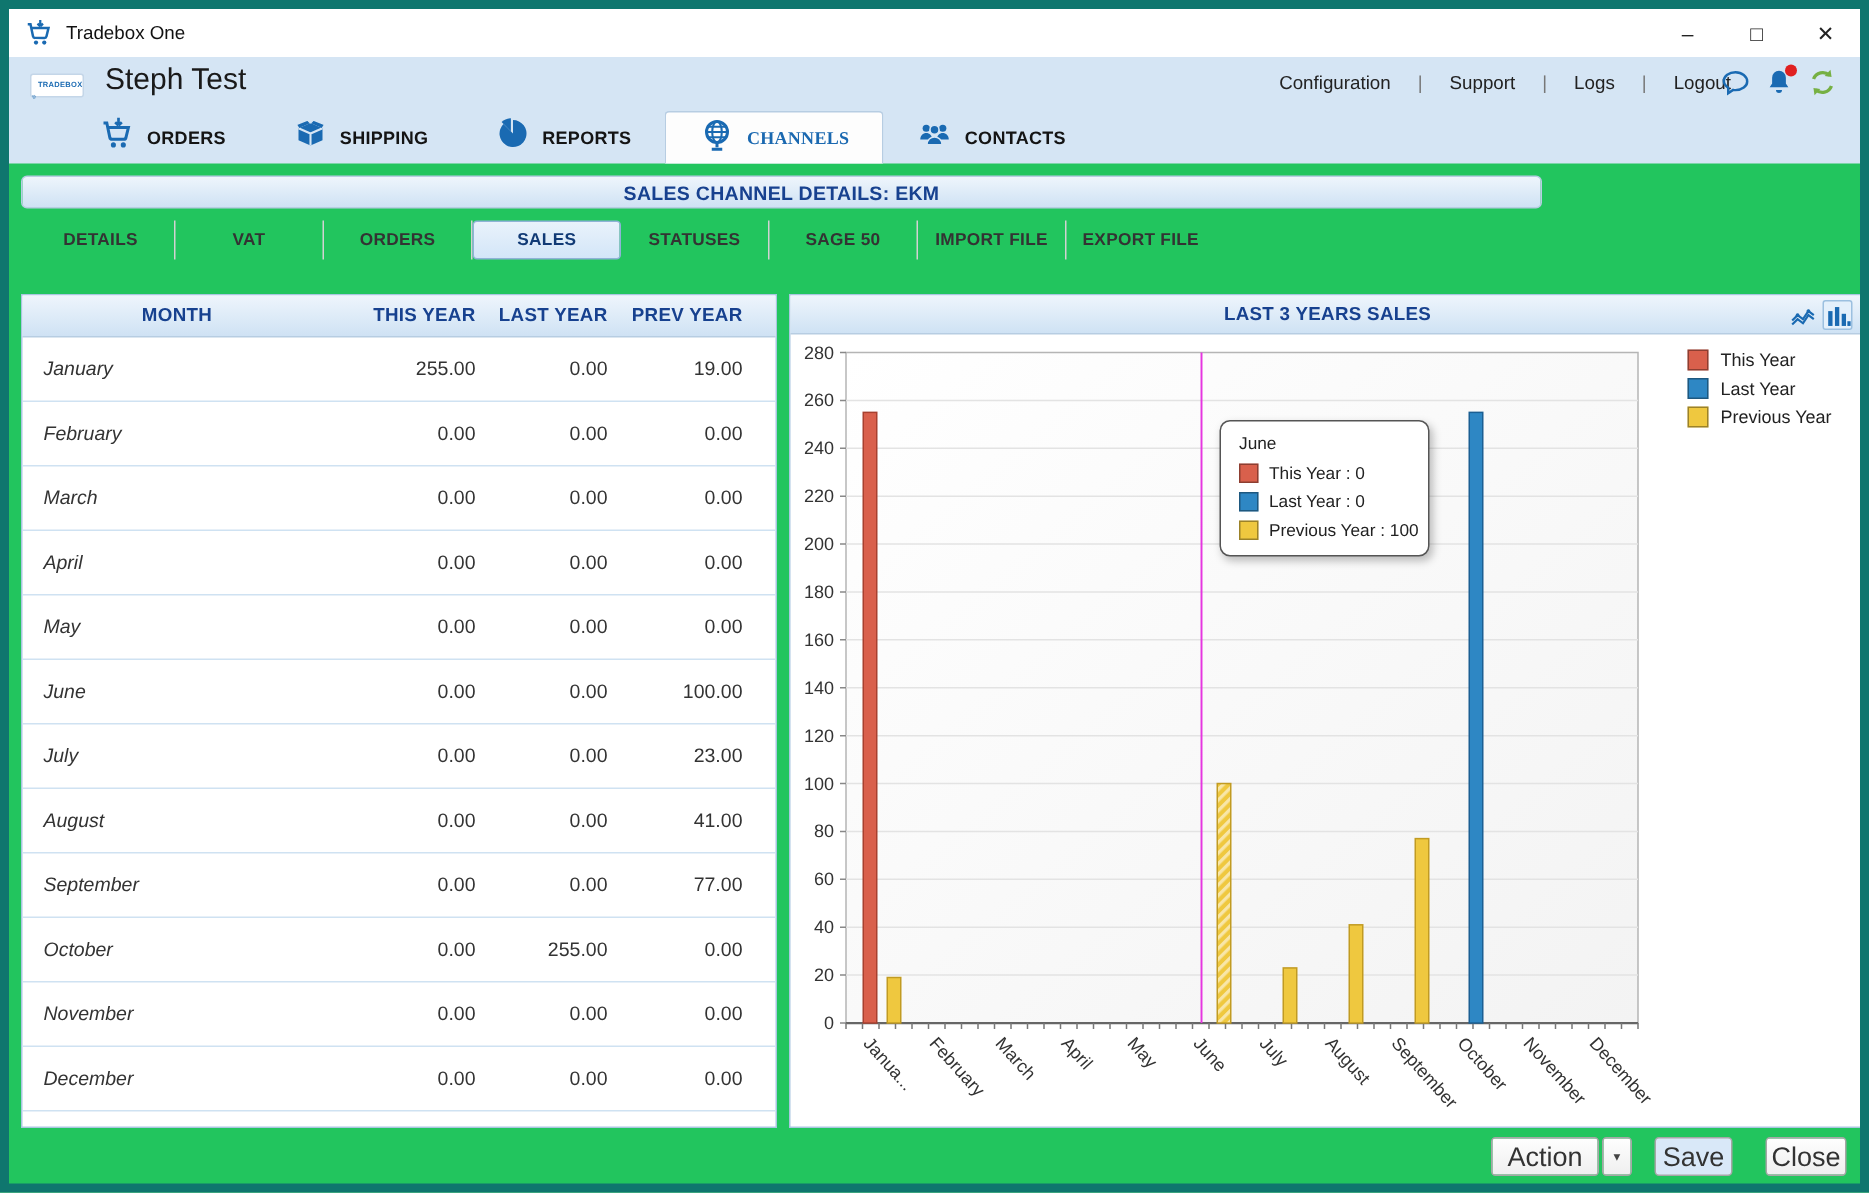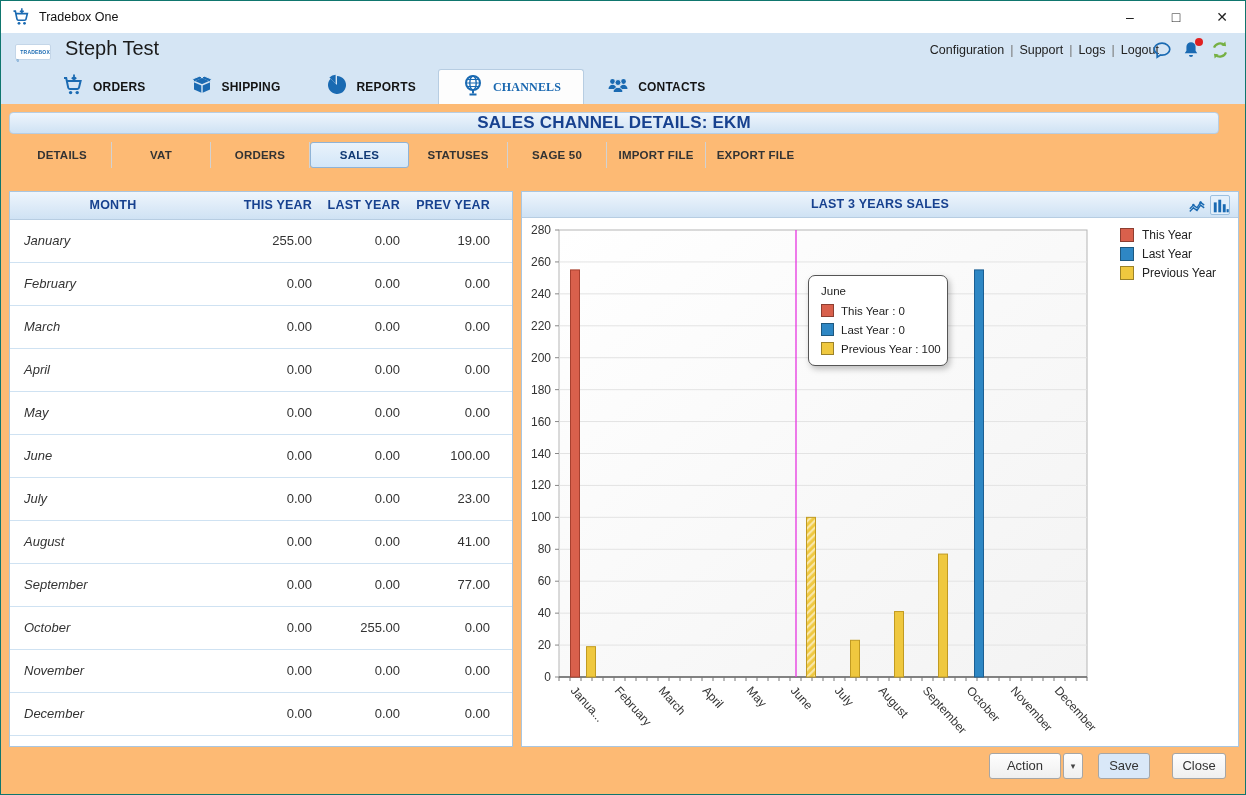--- a/index.html
+++ b/index.html
@@ -1,50 +1,50 @@
 <!DOCTYPE html>
 <html><head>
 <meta charset="utf-8">
 <style>
   * { margin:0; padding:0; box-sizing:border-box; }
   html,body { width:1246px; height:795px; font-family:"Liberation Sans",sans-serif; background:#e8e8e8; }
-  .window { position:absolute; top:0; left:0; width:1246px; height:795px; border:1px solid #0f766e; background:#fdba74; overflow:hidden; }
+  .window { position:absolute; top:0; left:0; width:1246px; height:795px; border:6px solid #0f766e; background:#22c55e; overflow:hidden; }
 
   
   .titlebar { position:absolute; top:0; left:0; width:100%; height:32px; background:#ffffff; display:flex; align-items:center; }
   .titlebar .appicon { width:20px; height:20px; margin:0 8px 0 10px; }
   .titlebar .title { font-size:12.5px; color:#111; }
   .win-controls { position:absolute; right:0; top:0; height:32px; display:flex; }
   .win-btn { width:46px; height:32px; display:flex; align-items:center; justify-content:center; font-size:14px; color:#222; cursor:default; }
 
   
   .appheader { position:absolute; top:32px; left:0; width:100%; height:36px; background:#d5e5f4; }
   .logo-badge { position:absolute; left:14px; top:11px; width:36px; height:16px; background:#fff; border-radius:2px; border:1px solid #c4d6e8; display:flex; align-items:center; justify-content:center; gap:1px; }
   .logo-badge .dot { width:6px; height:8px; }
   .logo-badge .lgtxt { font-size:5px; font-weight:bold; color:#1a6ab2; letter-spacing:.2px; }
   .user-title { position:absolute; left:64px; top:4px; font-size:20px; color:#1a1a1a; font-weight:500; }
-  .header-links { position:absolute; right:86px; top:10px; font-size:12.5px; color:#222; display:flex; align-items:flex-end; gap:6px; }
+  .header-links { position:absolute; right:86px; top:10px; font-size:12.5px; color:#222; display:flex; align-items:flex-end; gap:18px; }
   .header-links a { color:#222; text-decoration:none; cursor:pointer; }
   .header-links .sep { color:#777; }
   .header-icons { position:absolute; right:14px; top:6px; display:flex; align-items:center; gap:7px; }
   .hicon { width:22px; height:22px; position:relative; cursor:pointer; }
   .hicon svg { width:22px; height:22px; }
   .red-dot { position:absolute; top:-1px; right:-1px; width:8px; height:8px; background:#e02020; border-radius:50%; }
 
   
   .navbar { position:absolute; top:68px; left:0; width:100%; height:35px; background:#d5e5f4; }
   .nav-tabs { display:flex; height:35px; align-items:stretch; padding-left:38px; }
   .nav-tab { display:flex; align-items:center; gap:8px; padding:0 22px; cursor:pointer; }
   .nav-tab .ntlabel { font-size:12px; font-weight:bold; color:#141414; letter-spacing:.2px; }
   .nav-tab svg { width:24px; height:24px; }
   .nav-tab.active { background:#fdfdfd; border:1px solid #b7cde2; border-bottom:none; border-radius:3px 3px 0 0; }
   .nav-tab.active .ntlabel { color:#1a68b0;font-family:Liberation Serif, serif; }
 
   
-  .banner { position:absolute; top:111px; left:8px; width:1210px; height:22px; border:1px solid #b7cde2; border-radius:4px; background:linear-gradient(#eef5fc,#cfe2f4); display:flex; align-items:center; justify-content:center; font-size:17px; font-weight:bold; color:#17418f; letter-spacing:.2px; }
+  .banner { position:absolute; top:111px; left:8px; width:1014px; height:22px; border:1px solid #b7cde2; border-radius:4px; background:linear-gradient(#eef5fc,#cfe2f4); display:flex; align-items:center; justify-content:center; font-size:13px; font-weight:bold; color:#17418f; letter-spacing:.2px; }
 
   .subtabs { position:absolute; top:140px; left:12px; height:28px; display:flex; align-items:center; }
   .subtab { width:99px; text-align:center; font-size:11.5px; font-weight:bold; color:#333; border-right:1px solid #d2d2d2; line-height:26px; cursor:pointer; letter-spacing:.2px; }
   .subtab:last-child { border-right:none; }
   .subtab.active { border:1px solid #8fb3d6; border-radius:3px; background:linear-gradient(#e9f2fb,#d3e6f8); color:#113a75; line-height:24px; }
 
   
   .table-panel { position:absolute; top:190px; left:8px; width:504px; height:556px; background:#fff; border:1px solid #a9c6e0; }
   .tgrid { display:grid; grid-template-columns:1fr 110px 88px 90px; padding-left:14px; padding-right:22px; }
   .thead { height:28px; background:linear-gradient(#eef5fc,#cfe2f4); border-bottom:1px solid #b7cde2; }
@@ -70,21 +70,21 @@
   .legend-swatch { width:14px; height:14px; border:1px solid rgba(0,0,0,.35); }
   .legend-label { font-size:12px; color:#222; }
 
   .tooltip { position:absolute; left:286px; top:57px; width:140px; background:#fff; border:1px solid #555; border-radius:7px; box-shadow:2px 3px 6px rgba(0,0,0,.25); padding:9px 10px 10px 12px; }
   .tooltip .tt-title { font-size:11.5px; color:#222; margin-bottom:7px; }
   .tt-row { display:flex; align-items:center; gap:7px; margin-top:6px; }
   .tt-swatch { width:13px; height:13px; border:1px solid rgba(0,0,0,.35); flex:0 0 13px; }
   .tt-text { font-size:11.5px; color:#222; white-space:nowrap; }
 
   
-  .btn { position:absolute; top:752px; height:26px; border:1px solid #a6a6a6; border-radius:3px; background:linear-gradient(#fefefe,#efefef); font-size:13px; color:#333; text-align:center; line-height:24px; cursor:pointer; }
+  .btn { position:absolute; top:752px; height:26px; border:1px solid #a6a6a6; border-radius:3px; background:linear-gradient(#fefefe,#efefef); font-size:18px; color:#333; text-align:center; line-height:24px; cursor:pointer; }
   .btn.save { background:#d9e8f8; }
   .btn.arrow { font-size:9px; color:#444; }
 </style>
 </head>
 <body>
 
 <div class="window">
 
   <div class="titlebar">
     <span class="appicon" id="app-icon"><svg viewBox="0 0 24 24">

